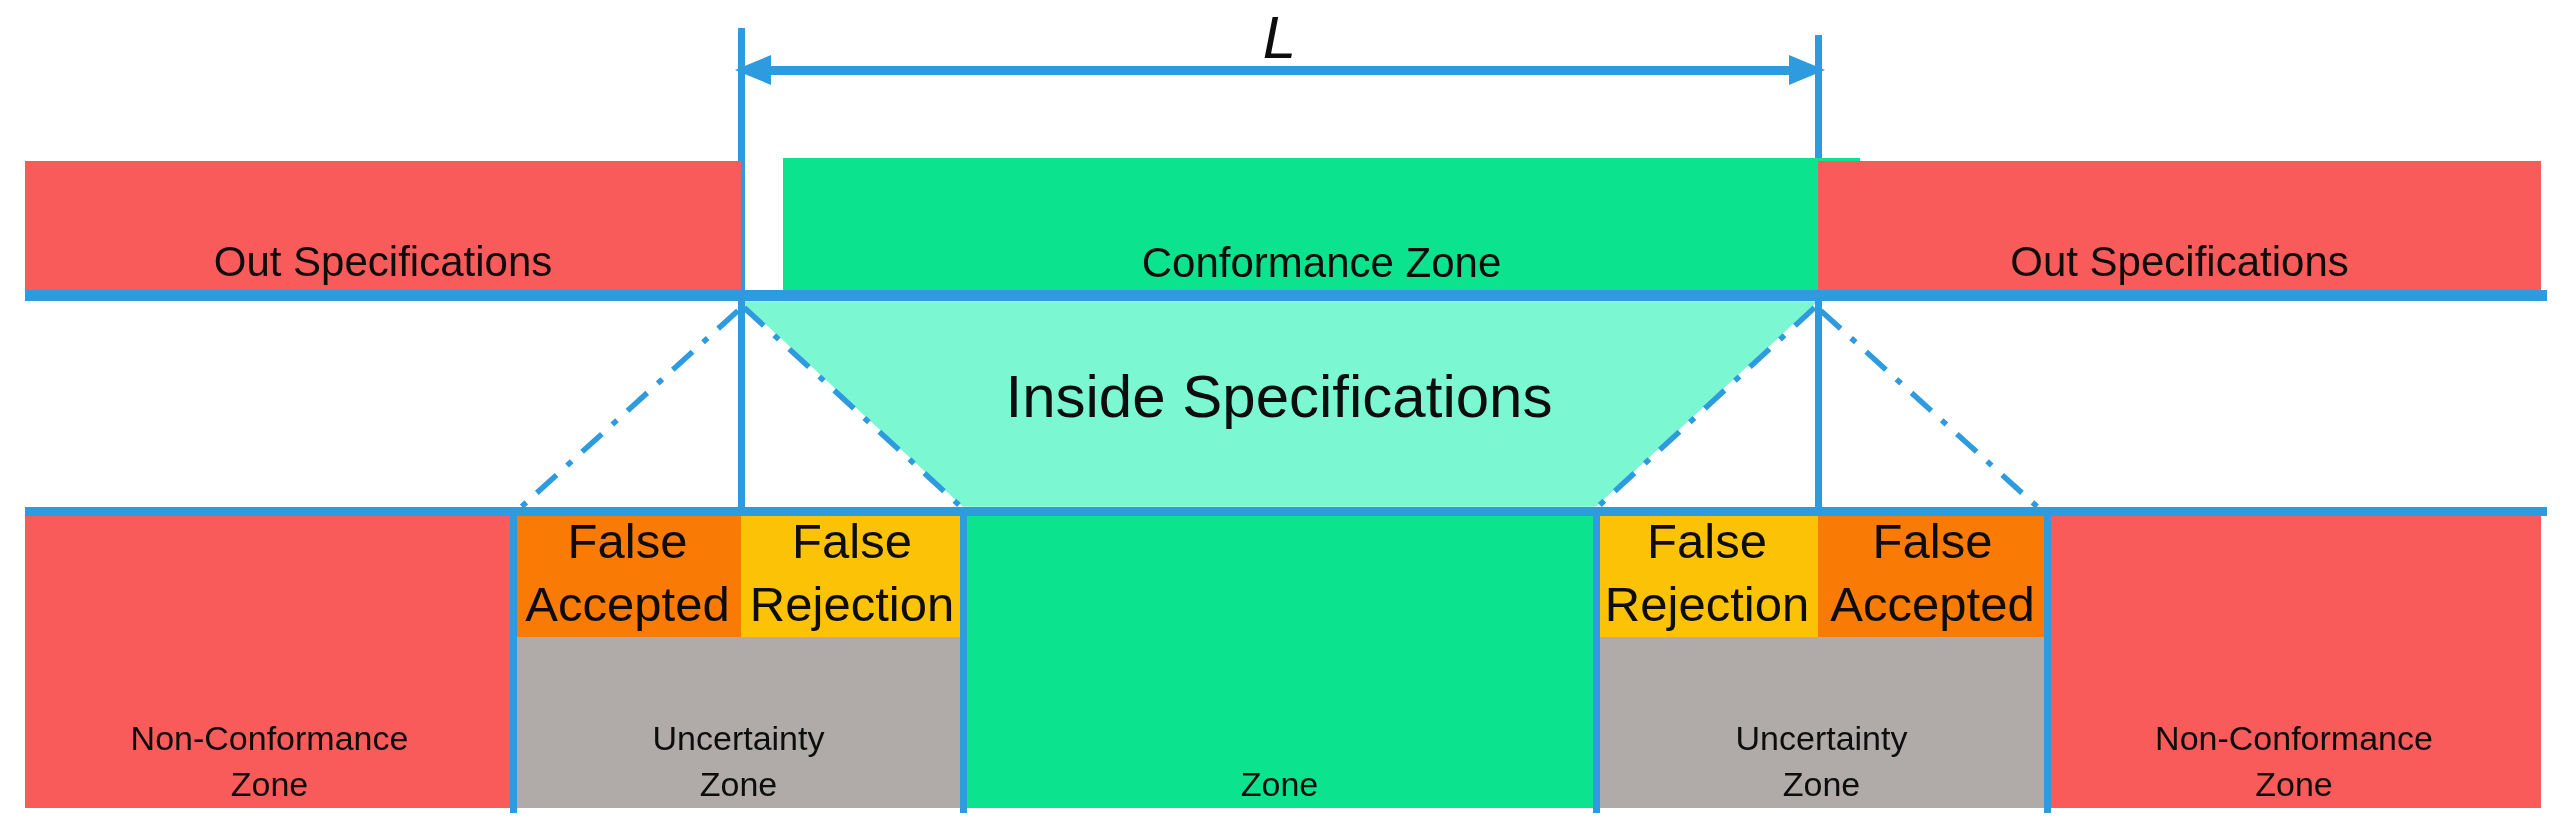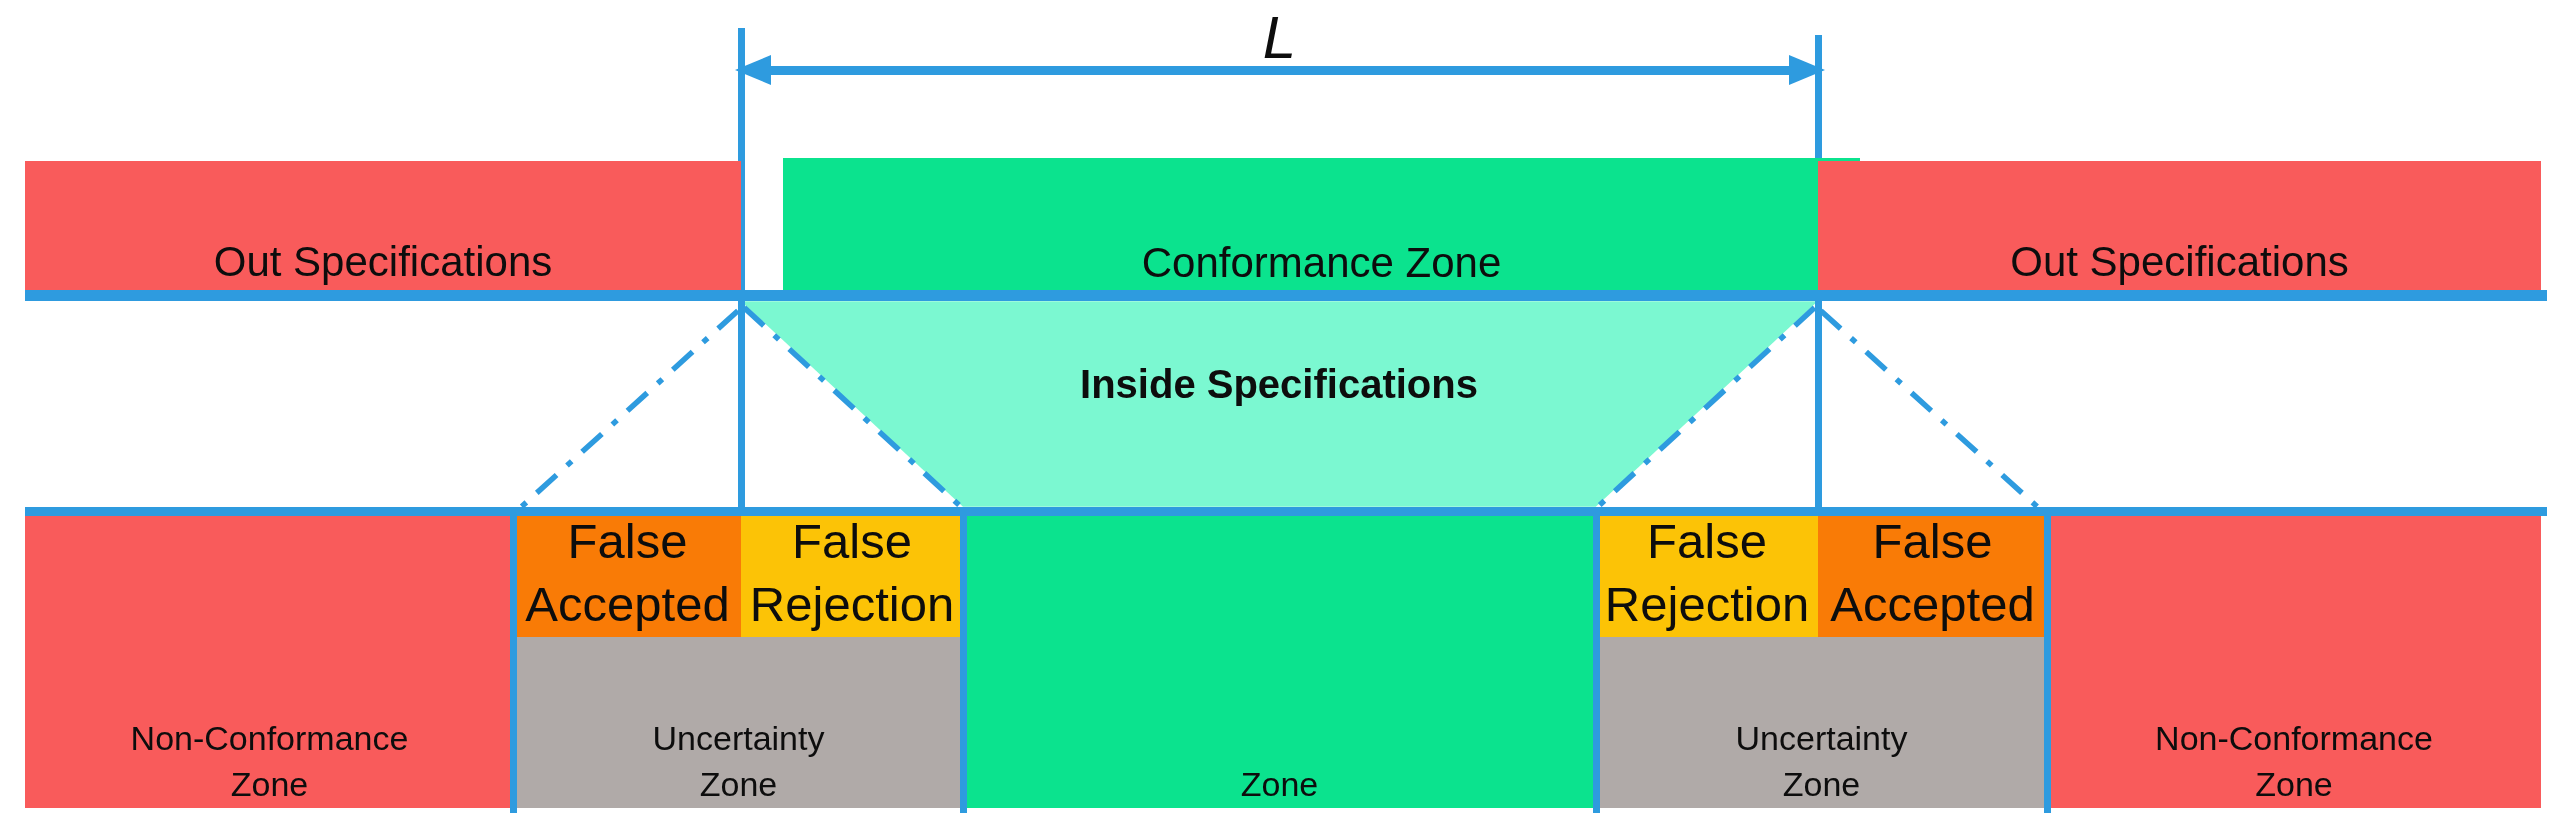--- a/index.html
+++ b/index.html
@@ -69,22 +69,22 @@
   }
   .trap { fill: var(--c-light_green, #7BF8D1); }
   .dashdot {
     stroke: var(--c-blue, #2E9BDF);
     stroke-width: 7;
     fill: none;
     stroke-dasharray: 34 18 8 18;
   }
   .inside-label {
     position: absolute;
-    font-size: 40px;
-    font-weight: bold;
+    font-size: 60px;
+    font-weight: normal;
     text-align: center;
   }
 </style>
 </head>
 <body>
 
 <div class="canvas">
 
   <svg class="overlay" viewBox="0 0 3285 1063">
     <polygon class="trap" points="945,384 2318,384 2035,646 1228,646"></polygon>

